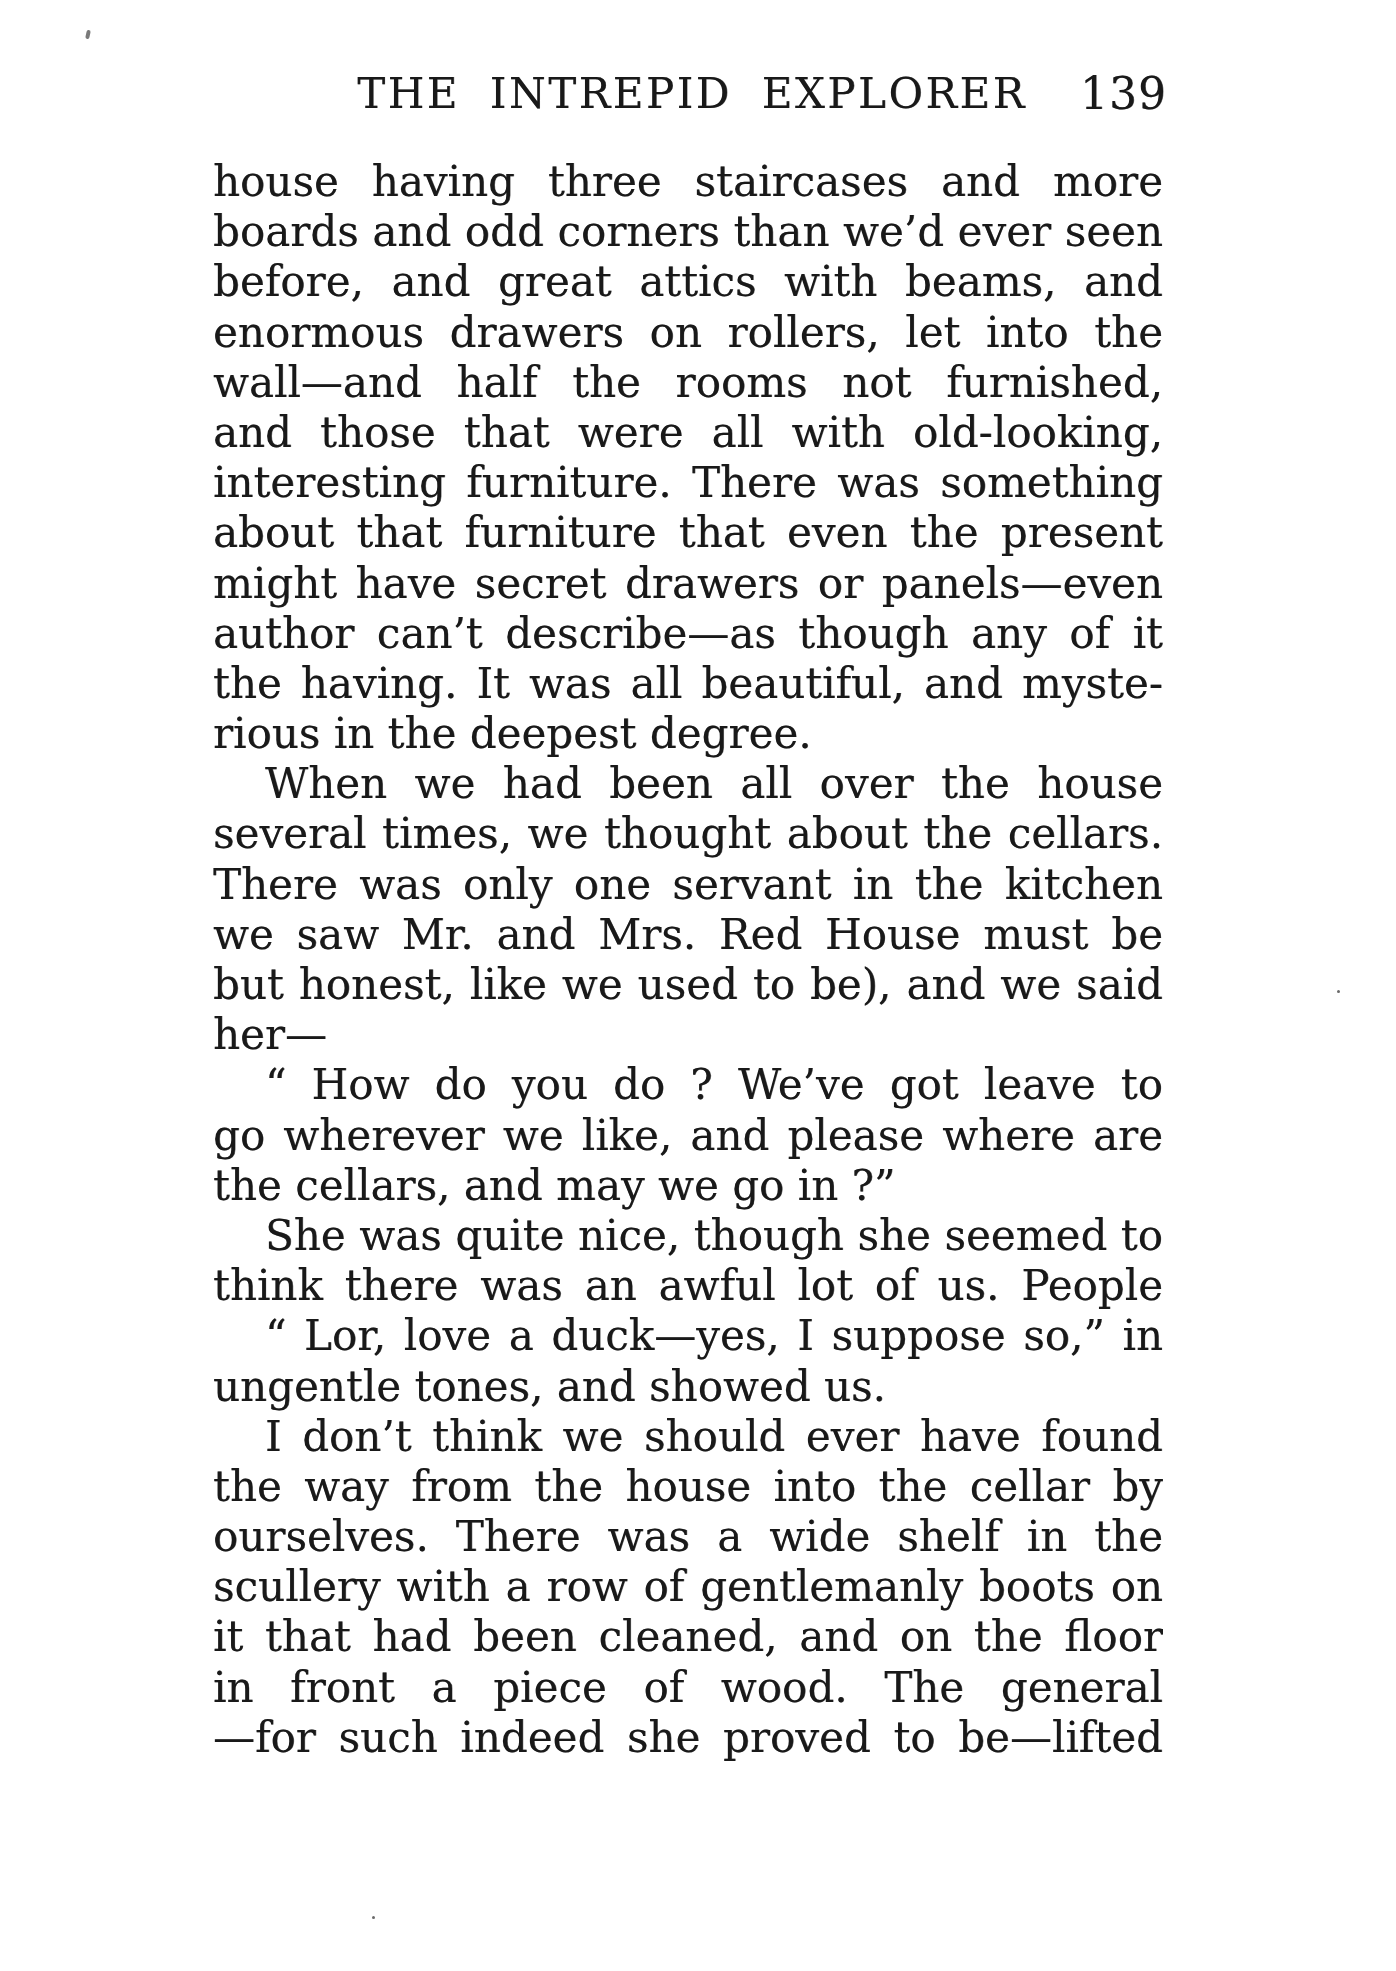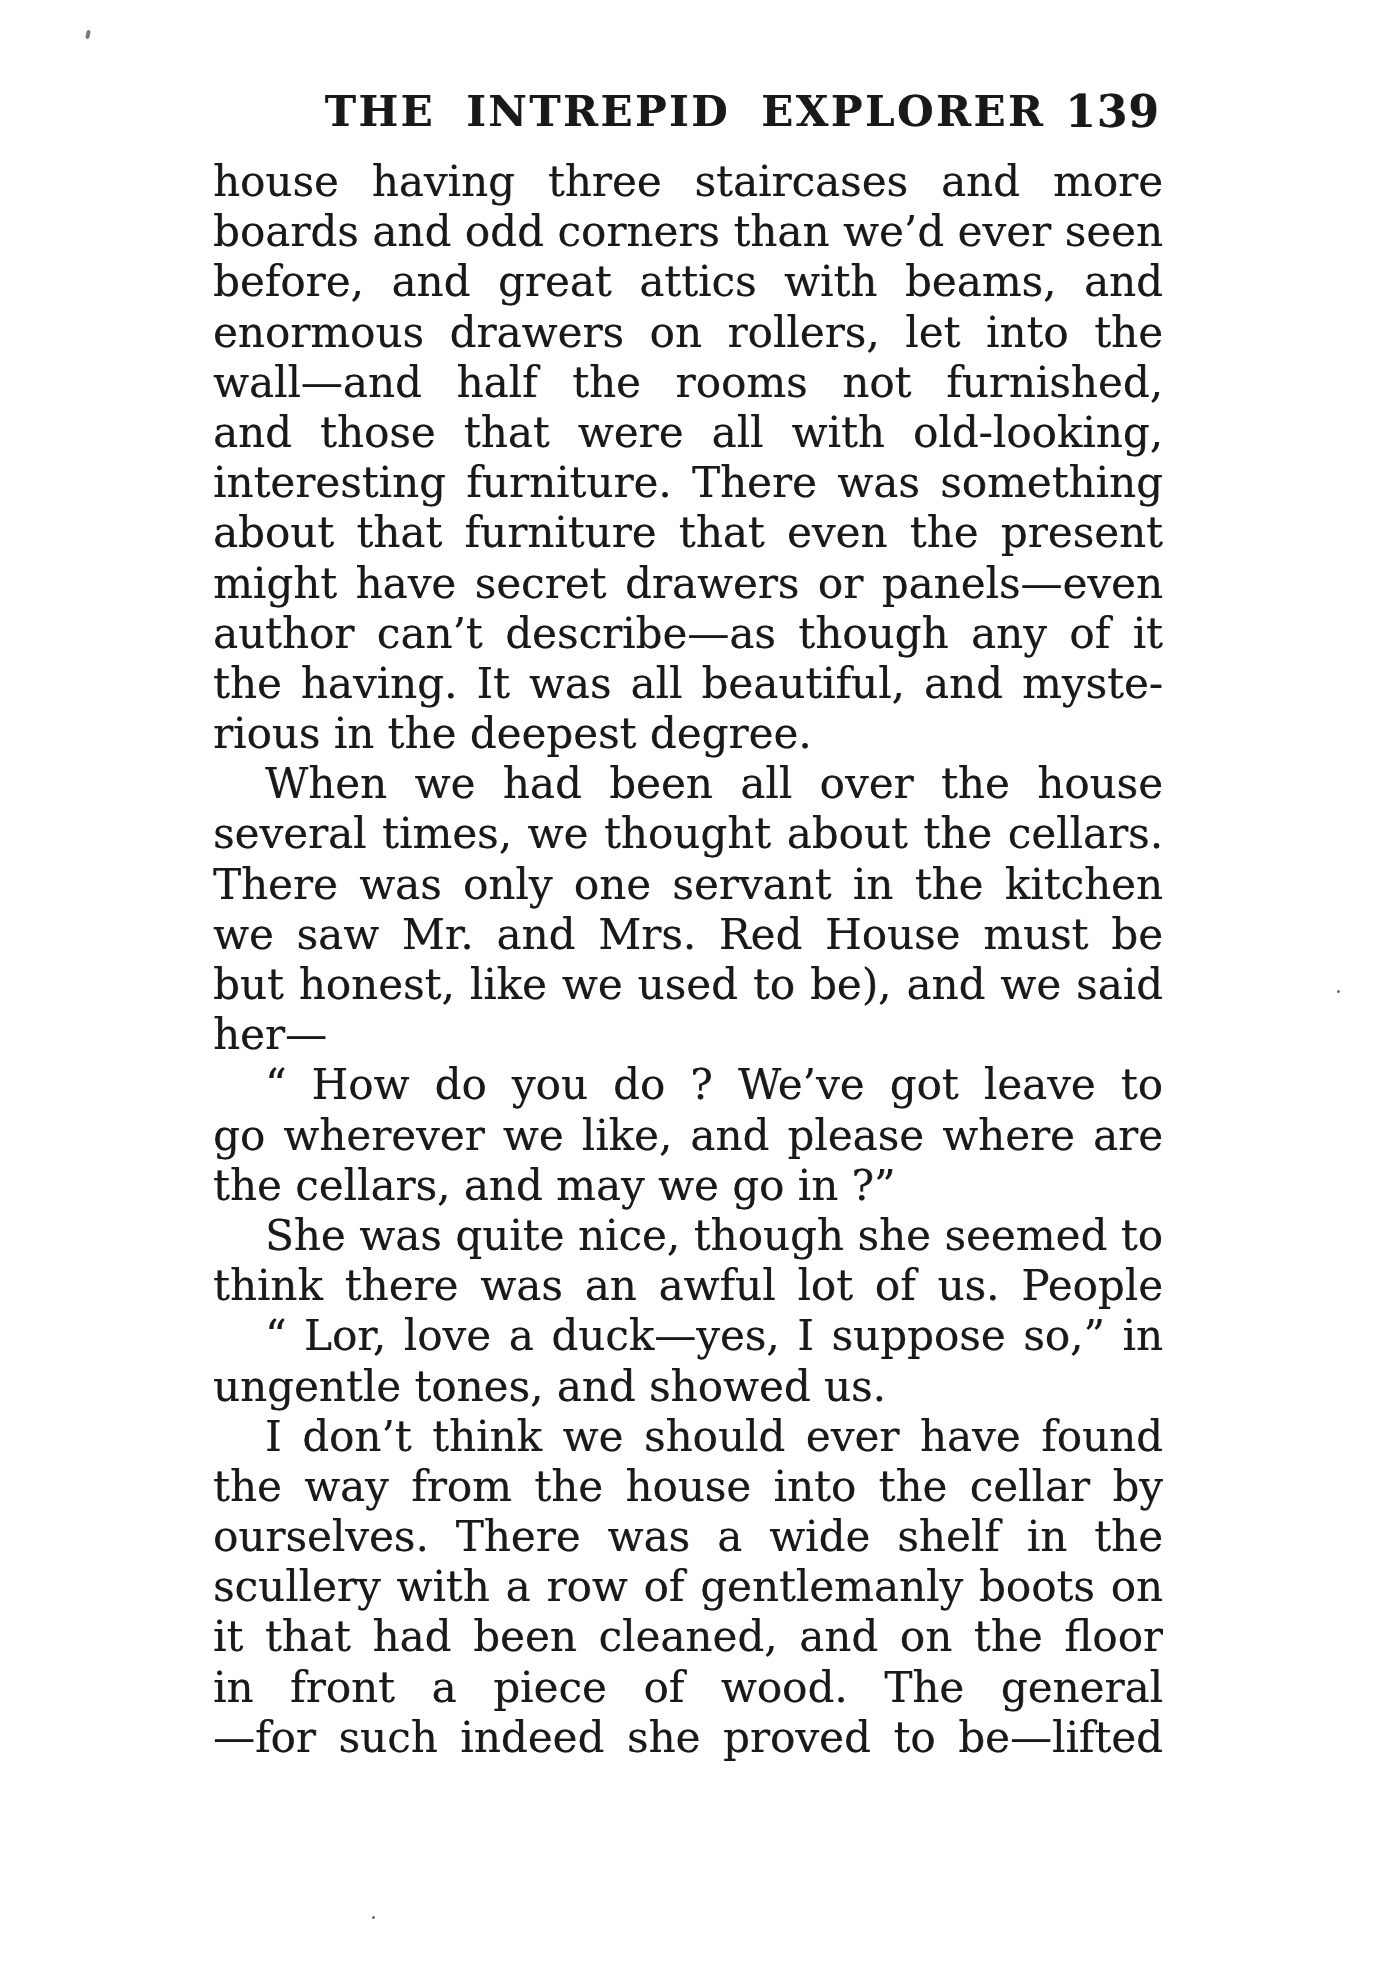--- a/index.html
+++ b/index.html
@@ -7,30 +7,29 @@
     position:relative;
     width:1396px; height:1971px;
     margin:0 auto;
     background:#ffffff;
     color:#191919;
     font-family:"DejaVu Serif","Liberation Serif",serif;
     overflow:hidden;
   }
   .running-head {
     position:absolute;
-    top:68px; left:210px; width:950px; height:52px;
+    top:68px; left:217px; width:950px; height:52px;
     text-align:center;
-    font-weight:700;
+    font-weight:400;
     font-size:42px;
     line-height:52px;
     letter-spacing:2.5px;
     word-spacing:14px;
     text-shadow:0.4px 0.2px 0.4px rgba(0,0,0,0.5);
     white-space:nowrap;
-    margin-top:18px;
   }
   .pagenum {
     position:absolute;
     right:0; top:0;
     font-size:44px;
     letter-spacing:1px;
     word-spacing:normal;
   }
   .page-body {
     position:absolute;

